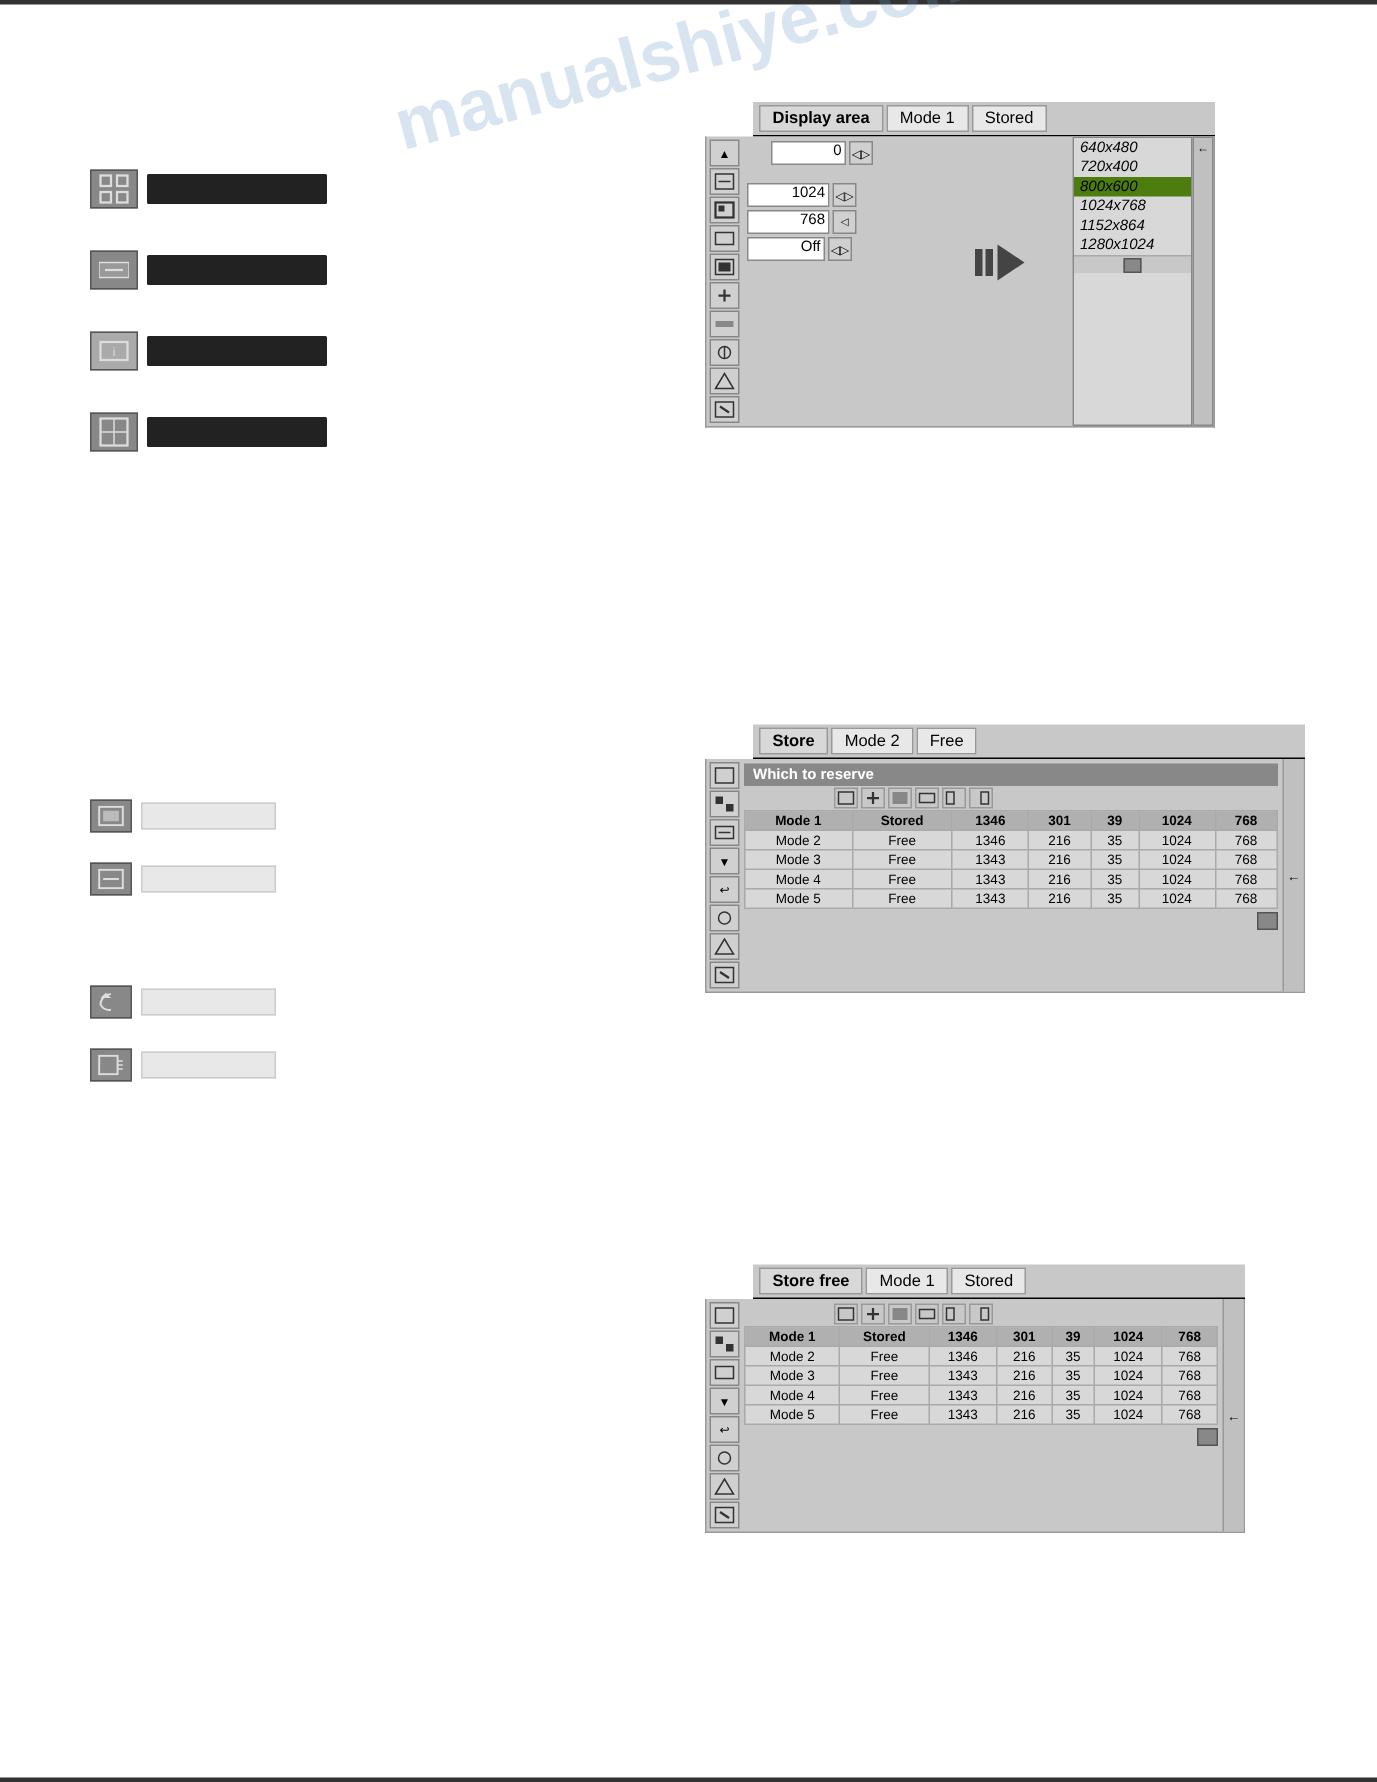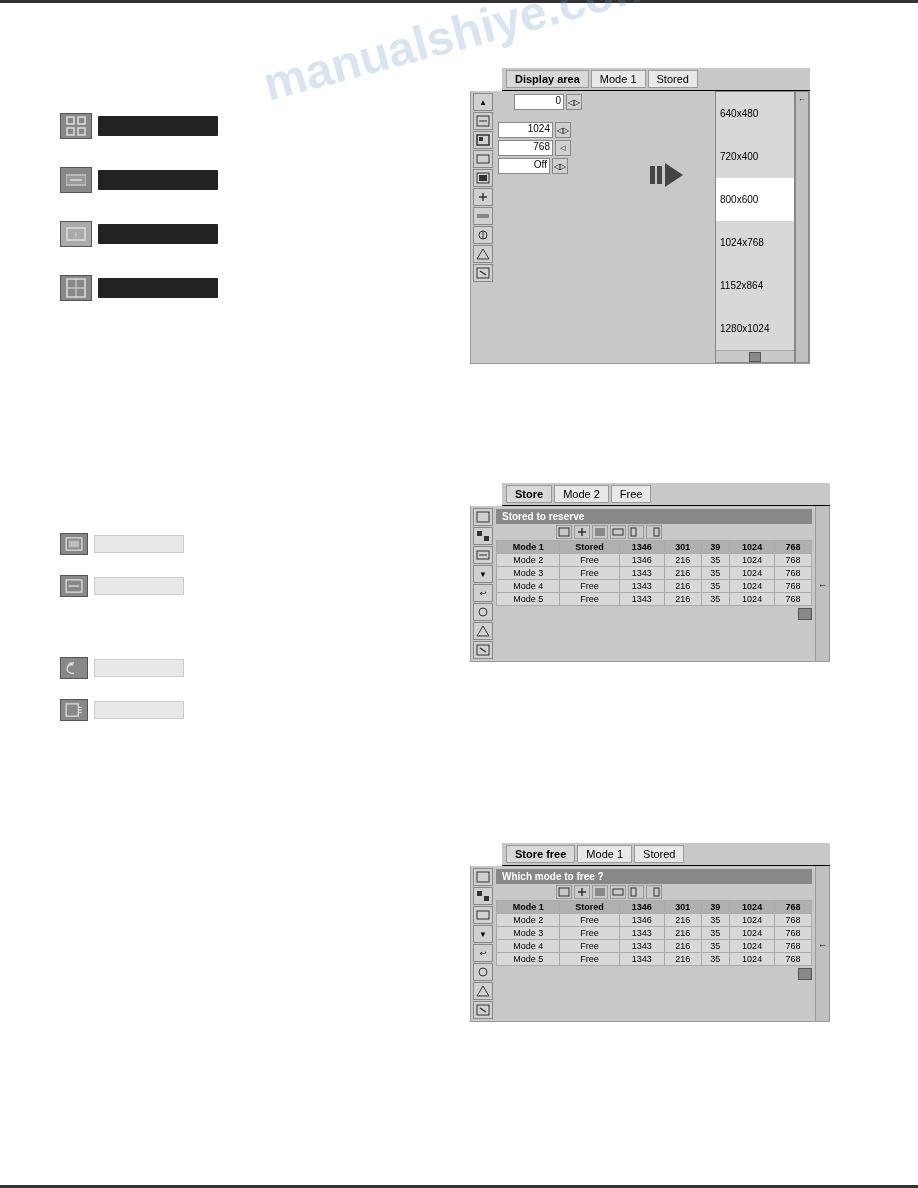--- a/index.html
+++ b/index.html
@@ -128,26 +128,27 @@
       background: #d0d0d0;
       border: 1px solid #888;
       display: flex;
       align-items: center;
       justify-content: center;
       font-size: 8px;
       cursor: pointer;
     }
 
     .res-item {
-      padding: 16px 4px;
+      padding: 1px 4px;
       font-size: 10px;
       cursor: pointer;
+      font-style: italic;
     }
     .res-item:hover, .res-item.selected {
-      background: #ffffff;
+      background: #4d7c0f;
     }
 
     .mode-table {
       border-collapse: collapse;
       font-size: 9px;
       width: 100%;
     }
     .mode-table th, .mode-table td {
       border: 1px solid #aaa;
       padding: 1px 3px;
@@ -411,21 +412,21 @@
       </div>
     </div>
   </div>
 
   <div style="position:absolute; left:650px; top:160px; display:flex; align-items:center;">
     <div style="width:5px; height:18px; background:#444; margin-right:2px;"></div>
     <div style="width:5px; height:18px; background:#444; margin-right:3px;"></div>
     <div style="width:0; height:0; border-top:12px solid transparent; border-bottom:12px solid transparent; border-left:18px solid #444;"></div>
   </div>
 
-  <div style="position:absolute; left:470px; top:480px; width:360px;">
+  <div style="position:absolute; left:470px; top:480px; width:400px;">
     <div class="panel-header">
       <div class="panel-title">Store</div>
       <div class="panel-mode-btn">Mode 2</div>
       <div class="panel-mode-btn">Free</div>
     </div>
 
     <div style="background:#c8c8c8; border:1px solid #999; border-top:none; display:flex;">
 
       <div style="width:22px; padding:2px; display:flex; flex-direction:column; gap:1px;">
         <div class="si-btn">
@@ -459,21 +460,21 @@
         </div>
         <div class="si-btn">
           <svg width="14" height="12">
               <rect x="1" y="1" width="12" height="10" fill="none" stroke="#333" stroke-width="1"></rect>
               <line x1="4" y1="4" x2="10" y2="8" stroke="#333" stroke-width="1.5"></line>
             </svg>
         </div>
       </div>
 
       <div style="flex:1; padding:3px;">
-        <div class="where-reserve">Stored to reserve</div>
+        <div class="where-reserve">Which to reserve</div>
 
         <div style="display:flex; gap:2px; margin-bottom:1px; margin-left:60px;">
           <div style="width:16px; height:14px; border:1px solid #999; display:flex; align-items:center; justify-content:center;">
               <svg width="12" height="10">
                 <rect x="1" y="1" width="10" height="8" fill="none" stroke="#333" stroke-width="1"></rect>
               </svg>
             </div>
           <div style="width:16px; height:14px; border:1px solid #999; display:flex; align-items:center; justify-content:center;">
               <svg width="12" height="10">
                 <line x1="2" y1="5" x2="10" y2="5" stroke="#333" stroke-width="1.5"></line>
@@ -600,21 +601,20 @@
         </div>
         <div class="si-btn">
           <svg width="14" height="12">
               <rect x="1" y="1" width="12" height="10" fill="none" stroke="#333" stroke-width="1"></rect>
               <line x1="4" y1="4" x2="10" y2="8" stroke="#333" stroke-width="1.5"></line>
             </svg>
         </div>
       </div>
 
       <div style="flex:1; padding:3px;">
-        <div class="where-reserve">Which mode to free ?</div>
 
         <div style="display:flex; gap:2px; margin-bottom:1px; margin-left:60px;">
           <div style="width:16px; height:14px; border:1px solid #999; display:flex; align-items:center; justify-content:center;">
               <svg width="12" height="10">
                 <rect x="1" y="1" width="10" height="8" fill="none" stroke="#333" stroke-width="1"></rect>
               </svg>
             </div>
           <div style="width:16px; height:14px; border:1px solid #999; display:flex; align-items:center; justify-content:center;">
               <svg width="12" height="10">
                 <line x1="2" y1="5" x2="10" y2="5" stroke="#333" stroke-width="1.5"></line>

